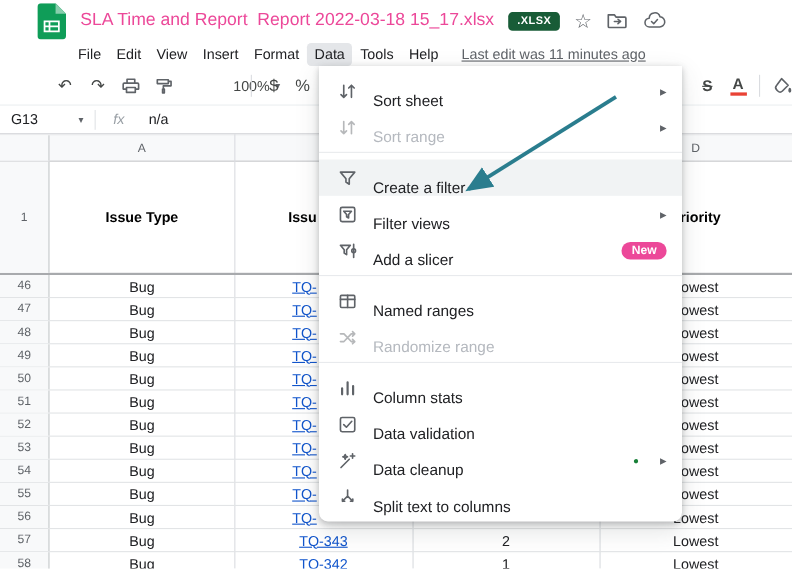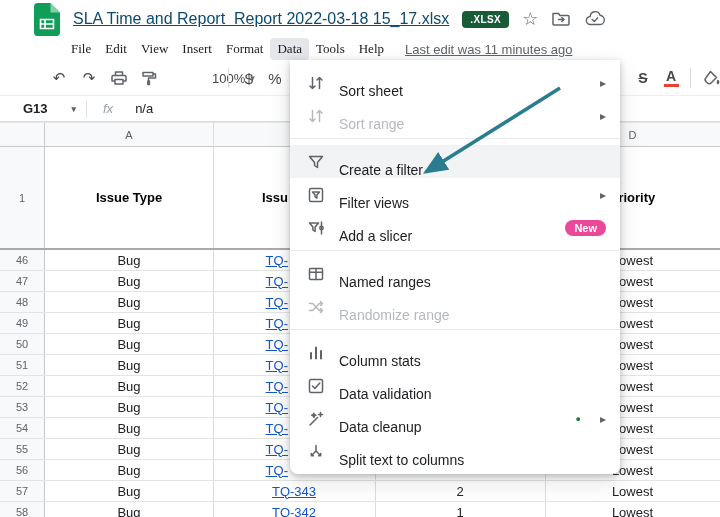--- a/index.html
+++ b/index.html
@@ -3,49 +3,49 @@
 <meta charset="utf-8">
 <style>
   * { margin:0; padding:0; box-sizing:border-box; }
   html,body { background:#fff; }
   body { font-family:"Liberation Sans", sans-serif; }
   .app { position:relative; width:720px; height:517px; background:#fff; overflow:hidden; }
 
   
   .titlebar { position:absolute; left:0; top:0; width:720px; height:38px;
     display:flex; align-items:center; gap:13px; padding-left:34px; }
-  .doc-title { font-size:16px; color:#0c4a6e; white-space:pre;text-decoration:underline; }
+  .doc-title { font-size:16px; color:#ec4899; white-space:pre; }
   .file-badge { background:#185c37; color:#fff; font-size:10px; font-weight:bold;
     padding:3px 8px; border-radius:4px; letter-spacing:.4px; }
   .tb-glyph { color:#5f6368; font-size:18px; line-height:1; }
 
   
   .menubar { position:absolute; left:0; top:38px; width:720px; height:22px;
     display:flex; align-items:center; padding-left:64px; font-size:13px; color:#202124; }
-  .menu-item { padding:3px 7px; border-radius:4px; white-space:nowrap;font-family:Liberation Serif, serif; }
+  .menu-item { padding:3px 7px; border-radius:4px; white-space:nowrap; }
   .menu-item.active { background:#e4e6e9; }
   .last-edit { margin-left:14px; color:#5f6368; font-size:13px; text-decoration:underline; white-space:nowrap; }
 
   
   .toolbar { position:absolute; left:0; top:60px; width:720px; height:36px; border-bottom:1px solid #eceff1; }
   .tbtn { position:absolute; top:5px; width:26px; height:26px; display:flex; align-items:center;
     justify-content:center; color:#444746; font-size:15px; border-radius:4px; }
   .tbtn svg { display:block; }
   .zoom { position:absolute; top:5px; height:26px; display:flex; align-items:center; gap:5px;
     font-size:13px; color:#444746; padding:0 6px; border-radius:4px;margin-left:40px; }
   .crt { font-size:9px; color:#5f6368; }
   .tsep { position:absolute; top:8px; width:1px; height:20px; background:#dadce0; }
   .strike span { text-decoration:line-through; font-weight:bold; font-size:14px; }
   .acolor { display:flex; flex-direction:column; align-items:center; line-height:1; font-weight:bold; font-size:14px; }
   .redbar { width:15px; height:3px; background:#e94235; margin-top:1px; }
 
   
   .formulabar { position:absolute; left:0; top:96px; width:720px; height:26px;
     border-bottom:1px solid #d7d9dc; display:flex; align-items:center; font-size:13px; color:#202124; }
-  .namebox { width:86px; padding-left:23px; display:flex; align-items:center; justify-content:space-between; padding-right:10px;font-weight:bold; }
+  .namebox { width:86px; padding-left:10px; display:flex; align-items:center; justify-content:space-between; padding-right:10px; }
   .fbsep { width:1px; height:18px; background:#e0e3e6; }
   .fx { font-style:italic; color:#9aa0a6; margin-left:16px; font-size:13px; }
   .fval { margin-left:22px; color:#202124; }
 
   
   .colheads { position:absolute; left:0; top:122px; width:720px; height:25px; background:#f8f9fa;
     border-top:1px solid #e6e8ea; border-bottom:1px solid #c6c8ca; font-size:11px; color:#5f6368; }
   .corner { position:absolute; left:0; top:0; width:45px; height:100%; border-right:1px solid #c6c8ca; background:#f8f9fa; }
   .ch { position:absolute; top:0; height:100%; display:flex; align-items:center; justify-content:center; }
   .vline { position:absolute; top:122px; width:1px; height:395px; background:#dadce0; }

